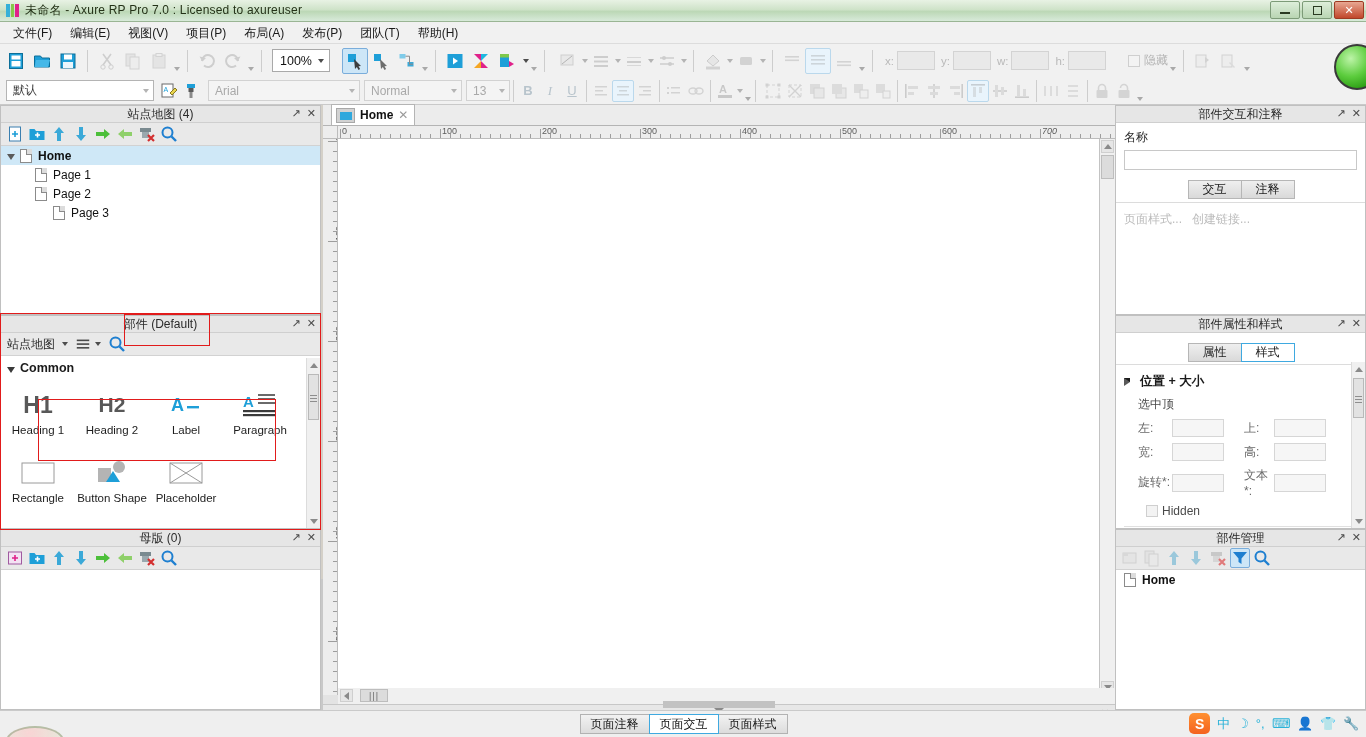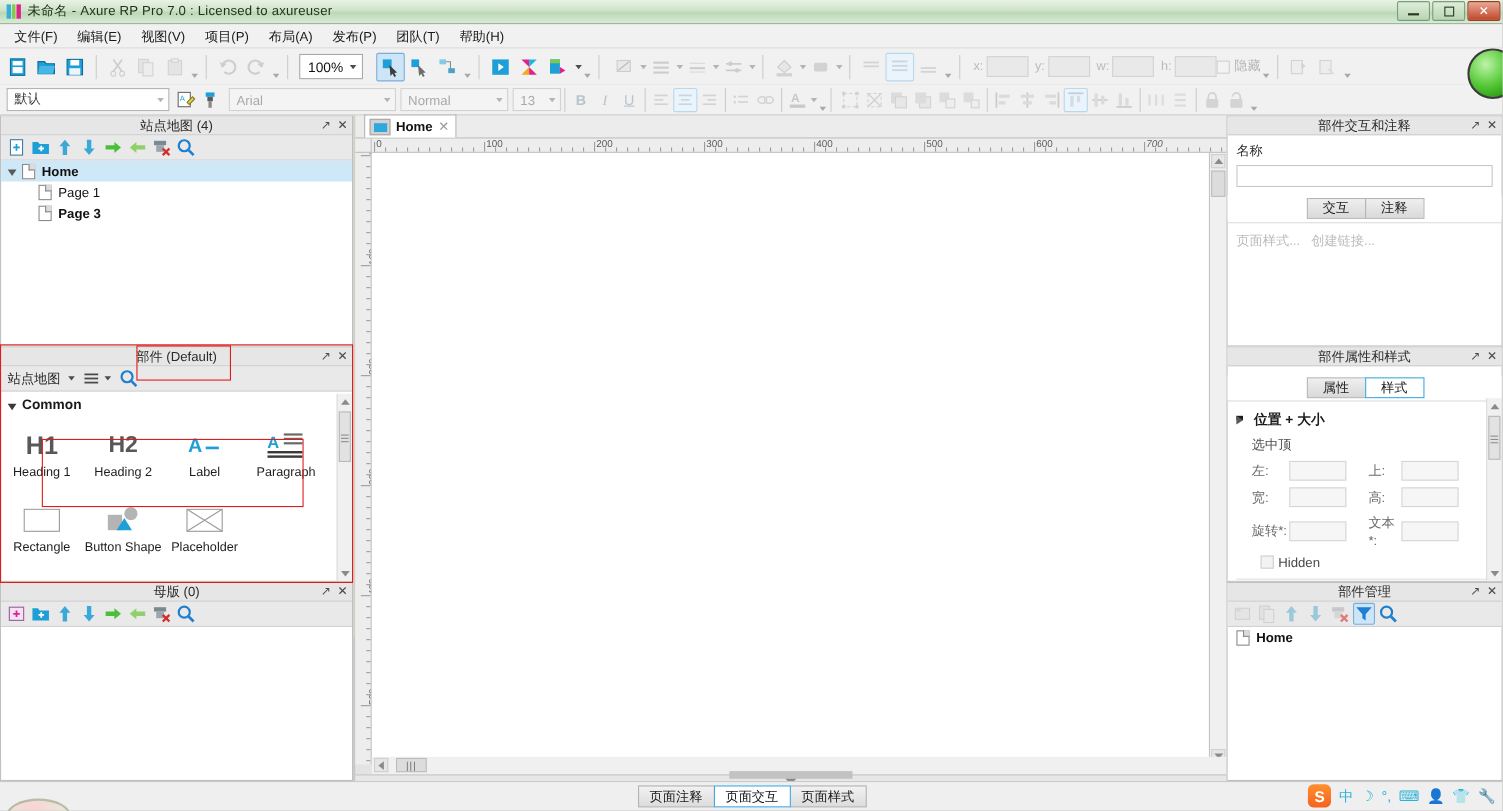--- a/index.html
+++ b/index.html
@@ -475,21 +475,21 @@
 
     <div class="tb-grp">
       <span class="fldlabel">x:</span>
       <div class="numfield"></div>
       <span class="fldlabel">y:</span>
       <div class="numfield"></div>
       <span class="fldlabel">w:</span>
       <div class="numfield"></div>
       <span class="fldlabel">h:</span>
       <div class="numfield"></div>
-      <div style="display:flex;align-items:center;margin-left:0;">
+      <div style="display:flex;align-items:center;margin-left:22px;">
         <div class="chk"></div>
         <span class="dimlbl">隐藏</span>
       </div>
       <div class="tinyexp">
           <div class="caret"></div>
         </div>
     </div>
     <div class="tb-sep"></div>
     <div class="tb-grp">
       <div class="ibtn">
@@ -778,21 +778,25 @@
     <div>
       <div class="trow sel">
         <span class="tri open"></span>
         <span class="docico"></span>
         <span style="font-weight:bold">Home</span>
       </div>
       <div class="trow" style="padding-left:34px;">
         <span class="docico"></span>
         <span>Page 1</span>
       </div>
-      <div class="trow" style="padding-left:34px;font-weight:bold;">
+      <div class="trow" style="padding-left:34px;">
+        <span class="docico"></span>
+        <span>Page 2</span>
+      </div>
+      <div class="trow" style="padding-left:52px;">
         <span class="docico"></span>
         <span>Page 3</span>
       </div>
     </div>
   </div>
 
   <div class="panel" style="left:0;top:315px;width:321px;height:214px;">
     <div class="ptitle">
       <span>部件 (Default)</span>
       <span class="pbtns">

